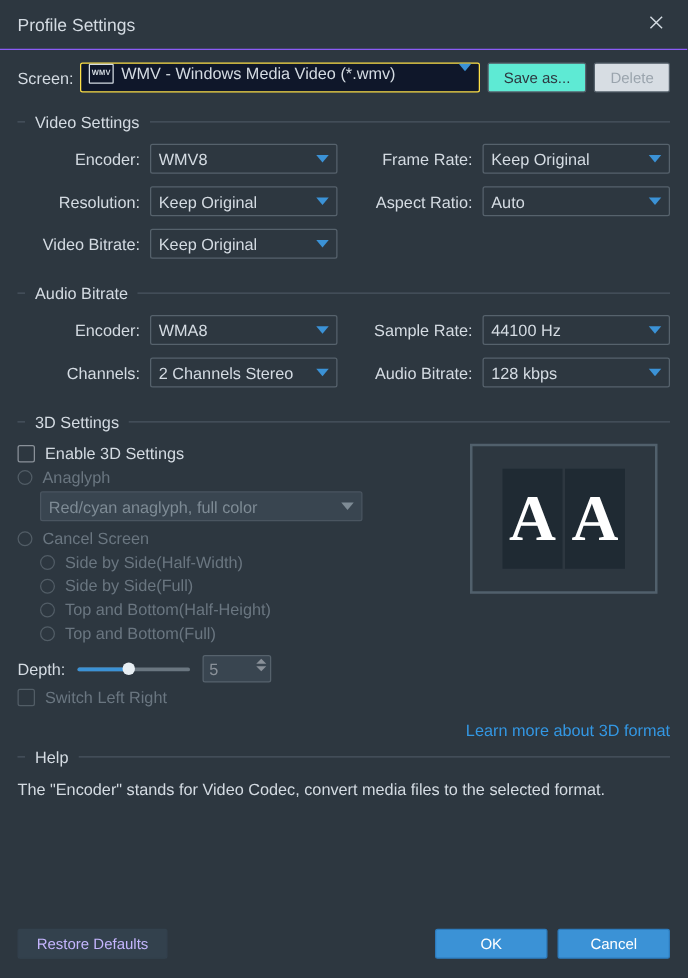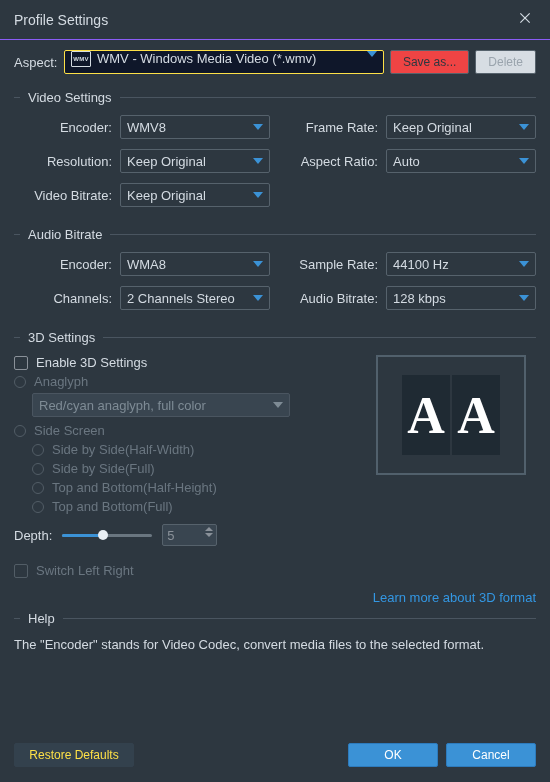--- a/index.html
+++ b/index.html
@@ -6,24 +6,24 @@
   body { width: 550px; height: 782px; background: #2d3740; color: #d4dbe2; font-size: 13px; overflow: hidden; position: relative; }
   .titlebar { height: 40px; display: flex; align-items: center; justify-content: space-between; padding: 0 14px; border-bottom: 1px solid #8b5cf6; }
   .titlebar .title { font-size: 14px; color: #d4dbe2; }
   .titlebar .close { width: 18px; height: 18px; cursor: pointer; }
   .titlebar .close svg { stroke: #d4dbe2; }
   .profile-row { display: flex; align-items: center; gap: 6px; padding: 10px 14px 14px 14px; }
   .profile-row .label { width: 44px; color: #d4dbe2; }
   .profile-select { flex: 1; height: 24px; border: 1px solid #fde047; border-radius: 2px; background: #0f172a; display: flex; align-items: flex-start; padding: 0 6px; position: relative; cursor: pointer; }
   .profile-select .icon { width: 20px; height: 16px; margin-right: 6px; border: 1px solid #d4dbe2; border-radius: 1px; display:flex; align-items:center; justify-content:center; font-size:6px; letter-spacing:0.2px; color:#d4dbe2; font-weight:bold;}
   .profile-select .txt { flex:1; color: #d4dbe2; font-size: 13px; }
-  .btn { height: 24px; padding: 0 12px; border: 1px solid #56626c; border-radius: 2px; background: #ef4444; color: #2d3740; font-size: 12px; cursor: pointer; display:inline-flex; align-items:center; justify-content:center; }
+  .btn { height: 24px; padding: 0 12px; border: 1px solid #56626c; border-radius: 2px; background: #5eead4; color: #2d3740; font-size: 12px; cursor: pointer; display:inline-flex; align-items:center; justify-content:center; }
   .btn.disabled { background: #d7dde3; color: #9aa4ad; cursor: default; }
   .btn.blue { background: #3b92d6; border-color:#2d7bbd; color: #fff; width: 90px; }
-  .btn.dark { background: #33414d; color:#fde047; border:1px solid #33414d; }
+  .btn.dark { background: #33414d; color:#c4b5fd; border:1px solid #33414d; }
   .content { position: absolute; top: 84px; left:0; right:0; bottom: 60px; padding: 0 14px; overflow: hidden; }
   .group-hdr { display:flex; align-items:center; margin: 6px 0 10px 0; font-size:13px; color:#d4dbe2;}
   .group-hdr .line-l { width: 6px; height:1px; background:#4a5560; margin-right:8px;}
   .group-hdr .line-r { flex:1; height:1px; background:#4a5560; margin-left:8px;}
   .fields { display:grid; grid-template-columns: 106px 150px 1fr 100px 150px; row-gap:10px; align-items:center; padding-left:0; margin-bottom:20px; }
   .fields .flabel { text-align:right; padding-right:8px; color:#d4dbe2; font-size:13px;}
   .dd { height:24px; border:1px solid #56626c; border-radius:2px; background:#2d3740; display:flex; align-items:center; padding:0 6px; position:relative; cursor:pointer; color:#d4dbe2;}
   .dd .val { flex:1; font-size:13px; }
   .tri { width:0; height:0; border-left:5px solid transparent; border-right:5px solid transparent; border-top:6px solid #3b92d6; }
   .profile-select .tri{ margin-left:6px;}
@@ -63,21 +63,21 @@
   <span class="title">Profile Settings</span>
   <span class="close">
     <svg viewBox="0 0 18 18" width="14" height="14">
         <line x1="3" y1="3" x2="15" y2="15" stroke-width="1.5"></line>
         <line x1="15" y1="3" x2="3" y2="15" stroke-width="1.5"></line>
       </svg>
   </span>
 </div>
 
 <div class="profile-row">
-  <span class="label">Aspect:</span>
+  <span class="label">Screen:</span>
   <div class="profile-select">
     <span class="icon">WMV</span>
     <span class="txt">WMV - Windows Media Video (*.wmv)</span>
     <span class="tri"></span>
   </div>
   <button class="btn">Save as...</button>
   <button class="btn disabled">Delete</button>
 </div>
 
 <div class="content">
@@ -179,21 +179,21 @@
       <span>Anaglyph</span>
     </div>
     <div class="sub" style="width:258px; margin-bottom:6px;">
       <div class="dd disabled">
           <span class="val">Red/cyan anaglyph, full color</span>
           <span class="tri"></span>
         </div>
     </div>
     <div class="rad dim">
       <div class="circ"></div>
-      <span>Side Screen</span>
+      <span>Cancel Screen</span>
     </div>
     <div class="rad dim sub">
         <div class="circ"></div>
         <span>Side by Side(Half-Width)</span>
       </div>
     <div class="rad dim sub">
         <div class="circ"></div>
         <span>Side by Side(Full)</span>
       </div>
     <div class="rad dim sub">
@@ -213,21 +213,21 @@
           <div class="thumb"></div>
       </div>
       <div class="spin">
         <span>5</span>
         <div class="arrows">
             <div class="ar up"></div>
             <div class="ar down"></div>
           </div>
       </div>
     </div>
-    <div class="chk dim" style="margin-top:17px;align-items:flex-end;">
+    <div class="chk dim" style="margin-top:4px;align-items:flex-end;">
       <div class="box"></div>
       <span>Switch Left Right</span>
     </div>
     <a href="#" class="link">Learn more about 3D format</a>
     <div style="clear:both;"></div>
   </div>
 
   <div class="group-hdr" style="">
       <div class="line-l"></div>
       <span>Help</span>

